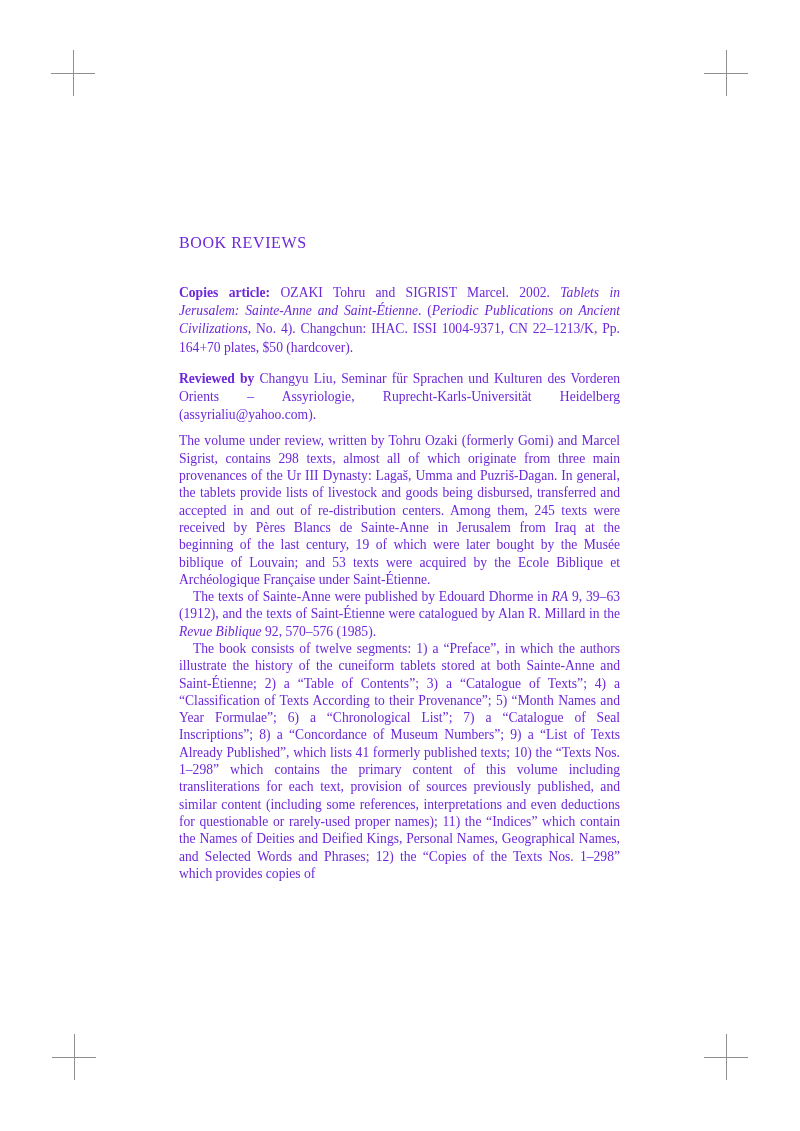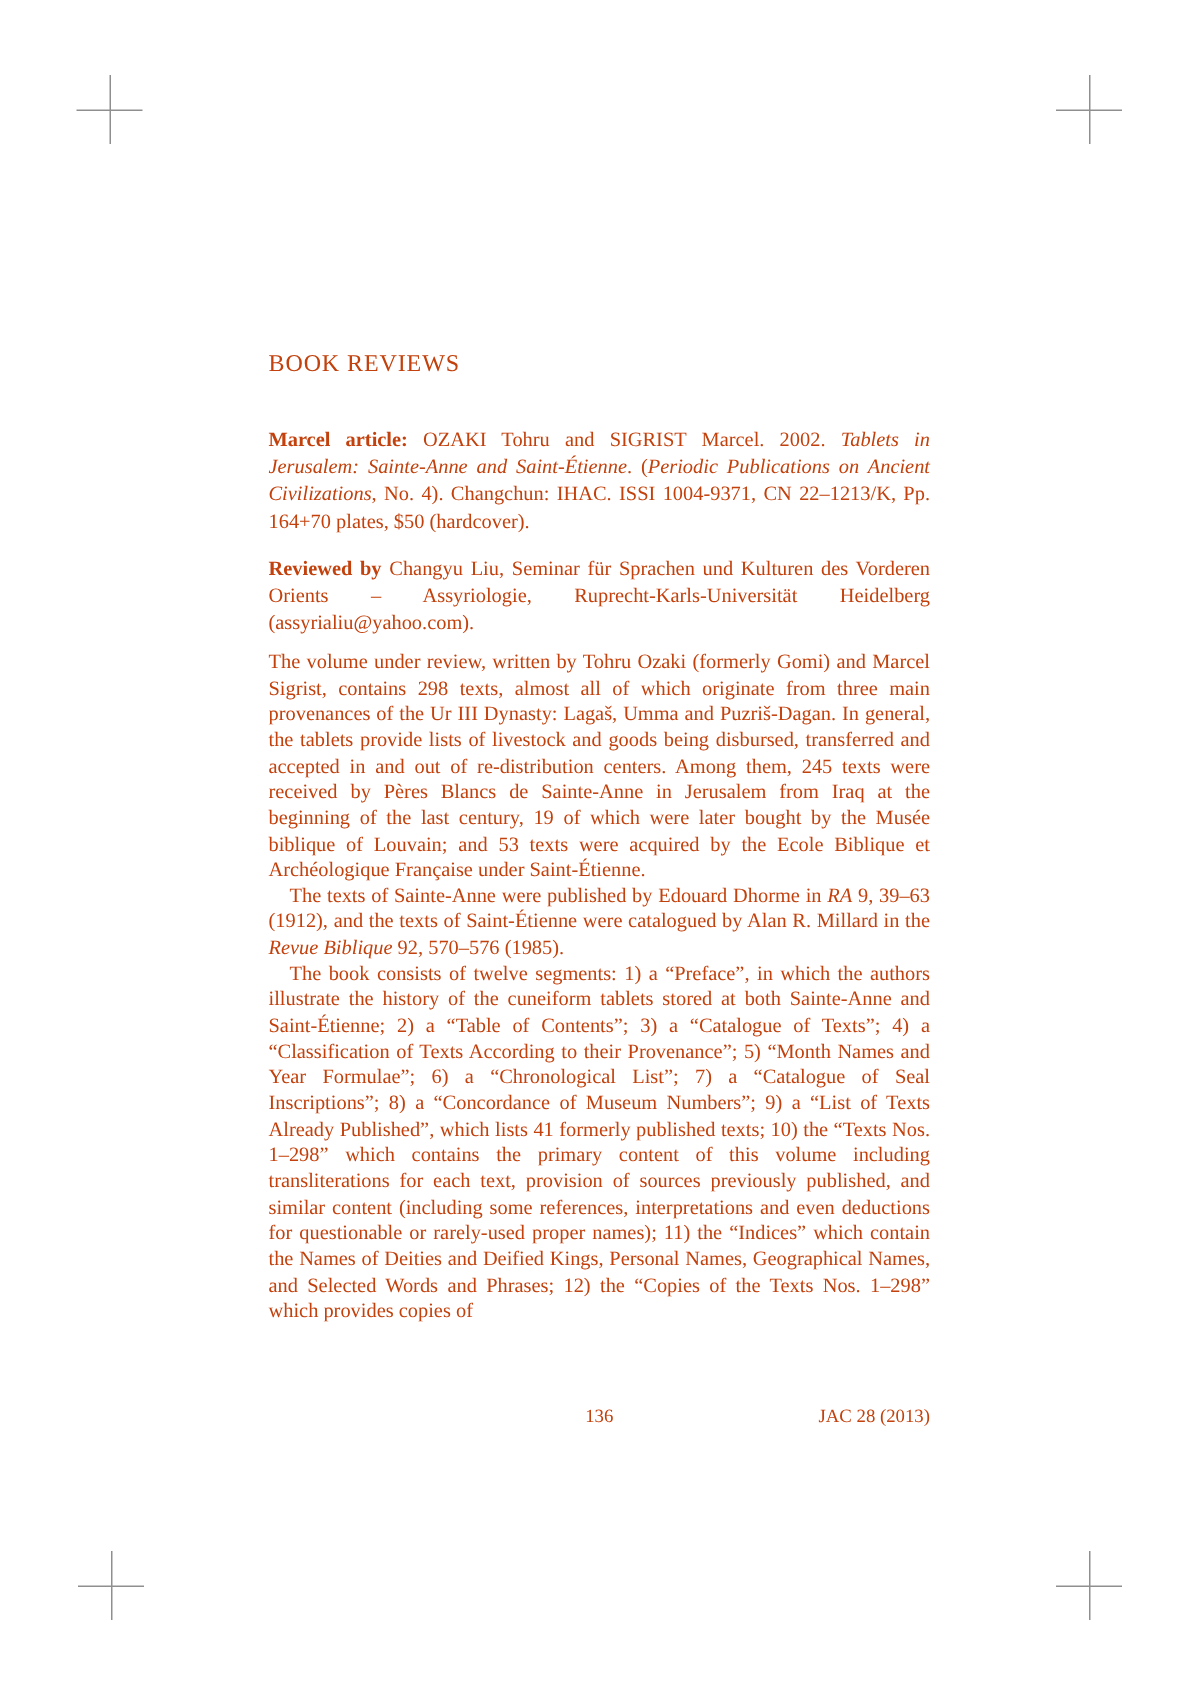--- a/index.html
+++ b/index.html
@@ -6,21 +6,21 @@
     margin: 0;
     padding: 0;
     background: #ffffff;
   }
   .page {
     position: relative;
     width: 800px;
     height: 1131px;
     background: #ffffff;
     font-family: "Liberation Serif", serif;
-    color: #c2410c;
+    color: #6d28d9;
     overflow: hidden;
   }
   
   .cropmark {
     position: absolute;
     width: 44px;
     height: 46px;
   }
   .cropmark::before {
     content: "";
@@ -93,26 +93,22 @@
 <div class="page">
 
   <div class="cropmark tl"></div>
   <div class="cropmark tr"></div>
   <div class="cropmark bl"></div>
   <div class="cropmark br"></div>
 
   <div class="content">
     <h1 class="section-header">BOOK REVIEWS</h1>
     <div id="article-body">
-        <p class="para lead"><b>Marcel article: </b><span>OZAKI Tohru and SIGRIST Marcel. 2002. </span><i>Tablets in Jerusalem: Sainte-Anne and Saint-Étienne</i><span>. (</span><i>Periodic Publications on Ancient Civilizations</i><span>, No. 4). Changchun: IHAC. ISSI 1004-9371, CN 22–1213/K, Pp. 164+70 plates, $50 (hardcover).</span></p>
+        <p class="para lead"><b>Copies article: </b><span>OZAKI Tohru and SIGRIST Marcel. 2002. </span><i>Tablets in Jerusalem: Sainte-Anne and Saint-Étienne</i><span>. (</span><i>Periodic Publications on Ancient Civilizations</i><span>, No. 4). Changchun: IHAC. ISSI 1004-9371, CN 22–1213/K, Pp. 164+70 plates, $50 (hardcover).</span></p>
         <p class="para lead"><b>Reviewed by </b><span>Changyu Liu, Seminar für Sprachen und Kulturen des Vorderen Orients – Assyriologie, Ruprecht-Karls-Universität Heidelberg (assyrialiu@yahoo.com).</span></p>
         <p class="para"><span>The volume under review, written by Tohru Ozaki (formerly Gomi) and Marcel Sigrist, contains 298 texts, almost all of which originate from three main provenances of the Ur III Dynasty: Lagaš, Umma and Puzriš-Dagan. In general, the tablets provide lists of livestock and goods being disbursed, transferred and accepted in and out of re-distribution centers. Among them, 245 texts were received by Pères Blancs de Sainte-Anne in Jerusalem from Iraq at the beginning of the last century, 19 of which were later bought by the Musée biblique of Louvain; and 53 texts were acquired by the Ecole Biblique et Archéologique Française under Saint-Étienne.</span></p>
         <p class="para indent"><span>The texts of Sainte-Anne were published by Edouard Dhorme in </span><i>RA</i><span> 9, 39–63 (1912), and the texts of Saint-Étienne were catalogued by Alan R. Millard in the </span><i>Revue Biblique</i><span> 92, 570–576 (1985).</span></p>
         <p class="para indent"><span>The book consists of twelve segments: 1) a “Preface”, in which the authors illustrate the history of the cuneiform tablets stored at both Sainte-Anne and Saint-Étienne; 2) a “Table of Contents”; 3) a “Catalogue of Texts”; 4) a “Classification of Texts According to their Provenance”; 5) “Month Names and Year Formulae”; 6) a “Chronological List”; 7) a “Catalogue of Seal Inscriptions”; 8) a “Concordance of Museum Numbers”; 9) a “List of Texts Already Published”, which lists 41 formerly published texts; 10) the “Texts Nos. 1–298” which contains the primary content of this volume including transliterations for each text, provision of sources previously published, and similar content (including some references, interpretations and even deductions for questionable or rarely-used proper names); 11) the “Indices” which contain the Names of Deities and Deified Kings, Personal Names, Geographical Names, and Selected Words and Phrases; 12) the “Copies of the Texts Nos. 1–298” which provides copies of</span></p>
       </div>
   </div>
 
-  <div class="footer">
-    <span class="pageno">136</span>
-    <span class="journal">JAC 28 (2013)</span>
-  </div>
 
 </div>
 
 </body></html>

